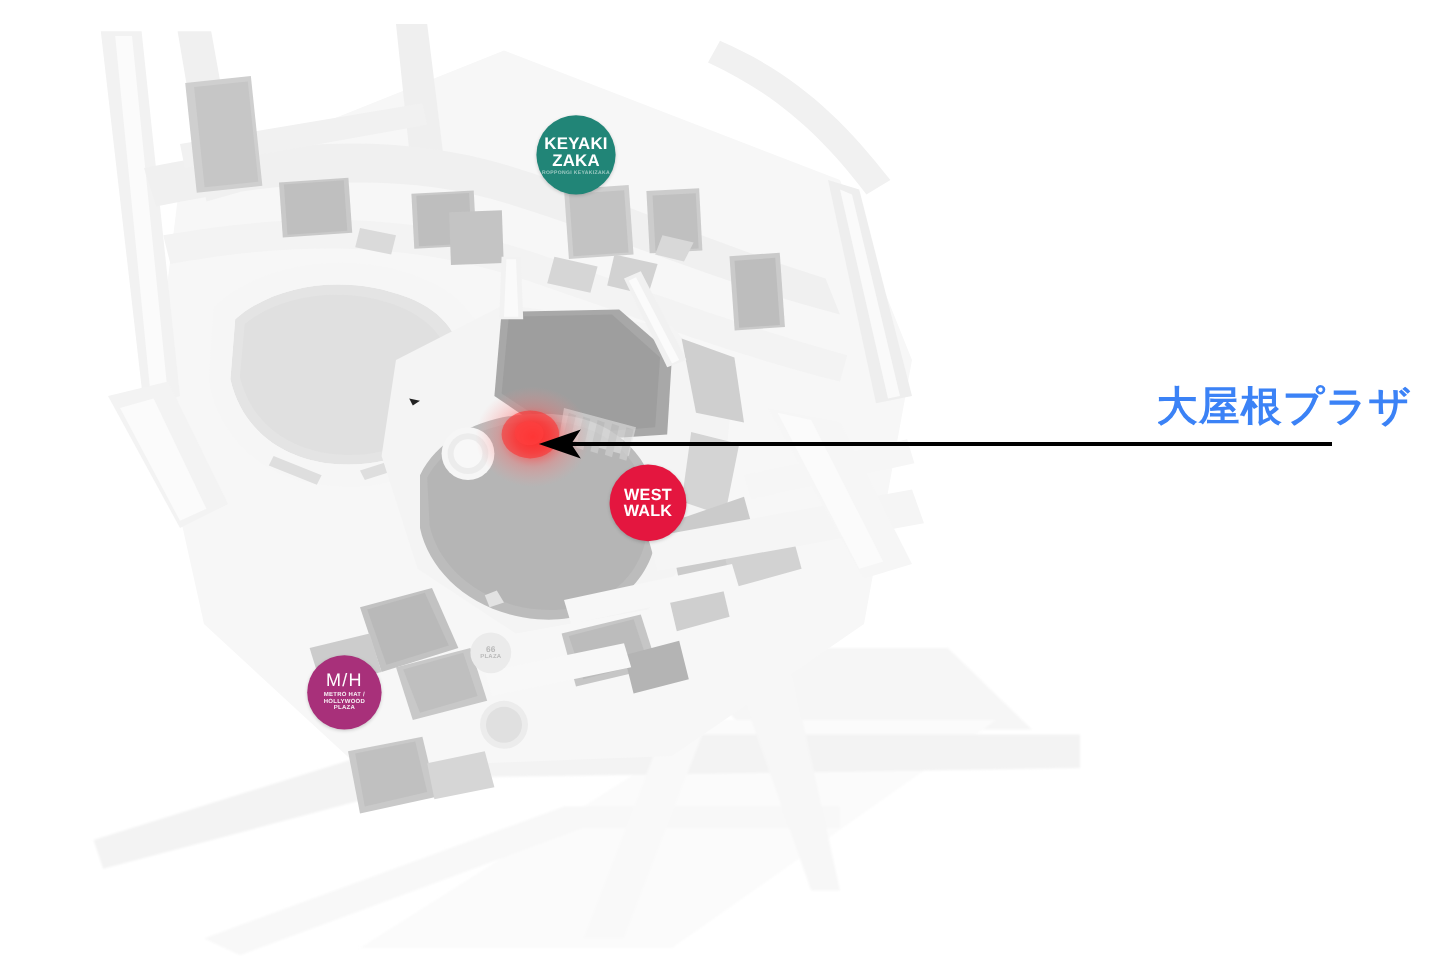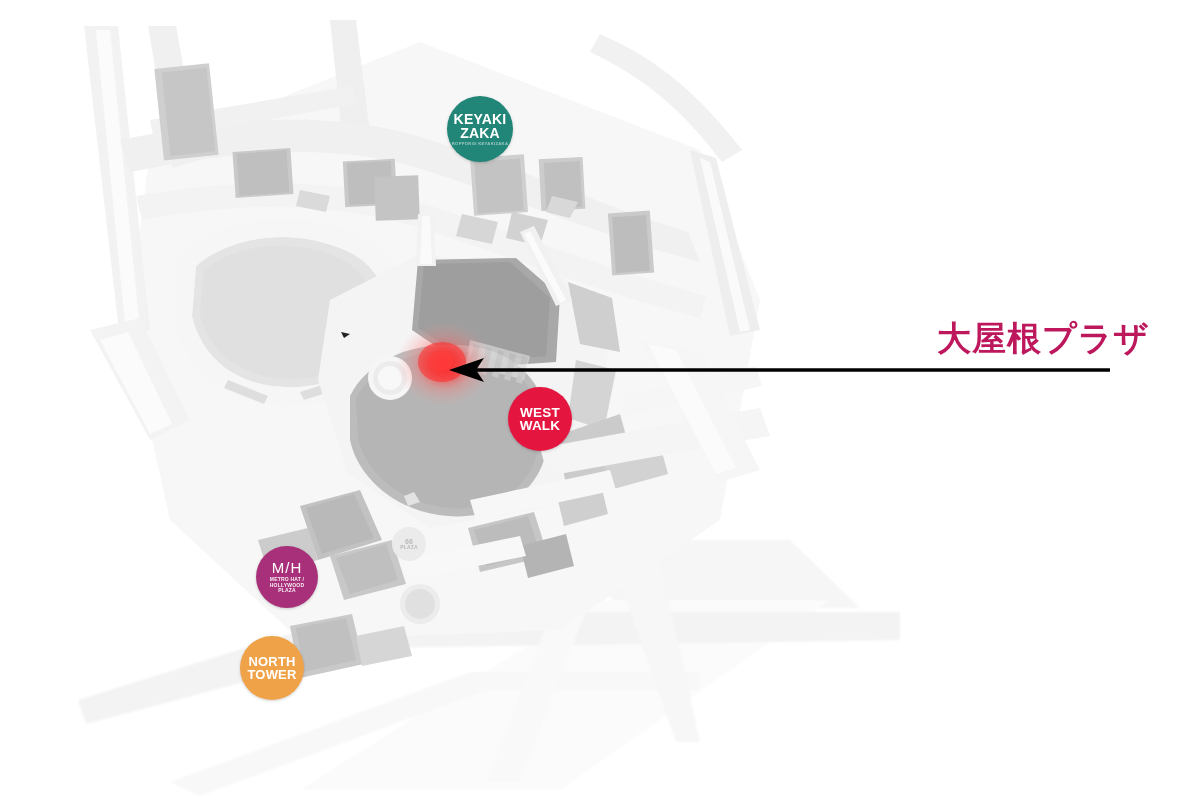--- a/index.html
+++ b/index.html
@@ -91,25 +91,25 @@
     align-items: center; justify-content: center;
     color: #b9b9b9;
     line-height: 1.05;
   }
   #plaza-disc .p-num { font-size: 7px; font-weight: 700; }
   #plaza-disc .p-txt { font-size: 5px; font-weight: 700; letter-spacing: 0.2px; }
 
   
   #callout-label {
     position: absolute;
-    left: 937px;
+    left: 964px;
     top: 316px;
     font-size: 34px;
     font-weight: 700;
-    color: #be185d;
+    color: #3b82f6;
     letter-spacing: 1px;
     white-space: nowrap;
     font-family: "DejaVu Sans", sans-serif;
   }
 </style>
 </head>
 <body>
 
 <div id="stage">
 
@@ -310,20 +310,16 @@
   </div>
 
 
   <div class="marker" id="marker-mh" style="background: rgb(168, 48, 122);">
     <span class="m-title">M/H</span>
     <span class="m-sub">METRO HAT /
 HOLLYWOOD
 PLAZA</span>
   </div>
 
-  <div class="marker" id="marker-north-tower" style="background: rgb(240, 162, 72);">
-    <span class="m-title">NORTH
-TOWER</span>
-  </div>
 
   <div id="callout-label">大屋根プラザ</div>
 
 </div>
 
 </body></html>

